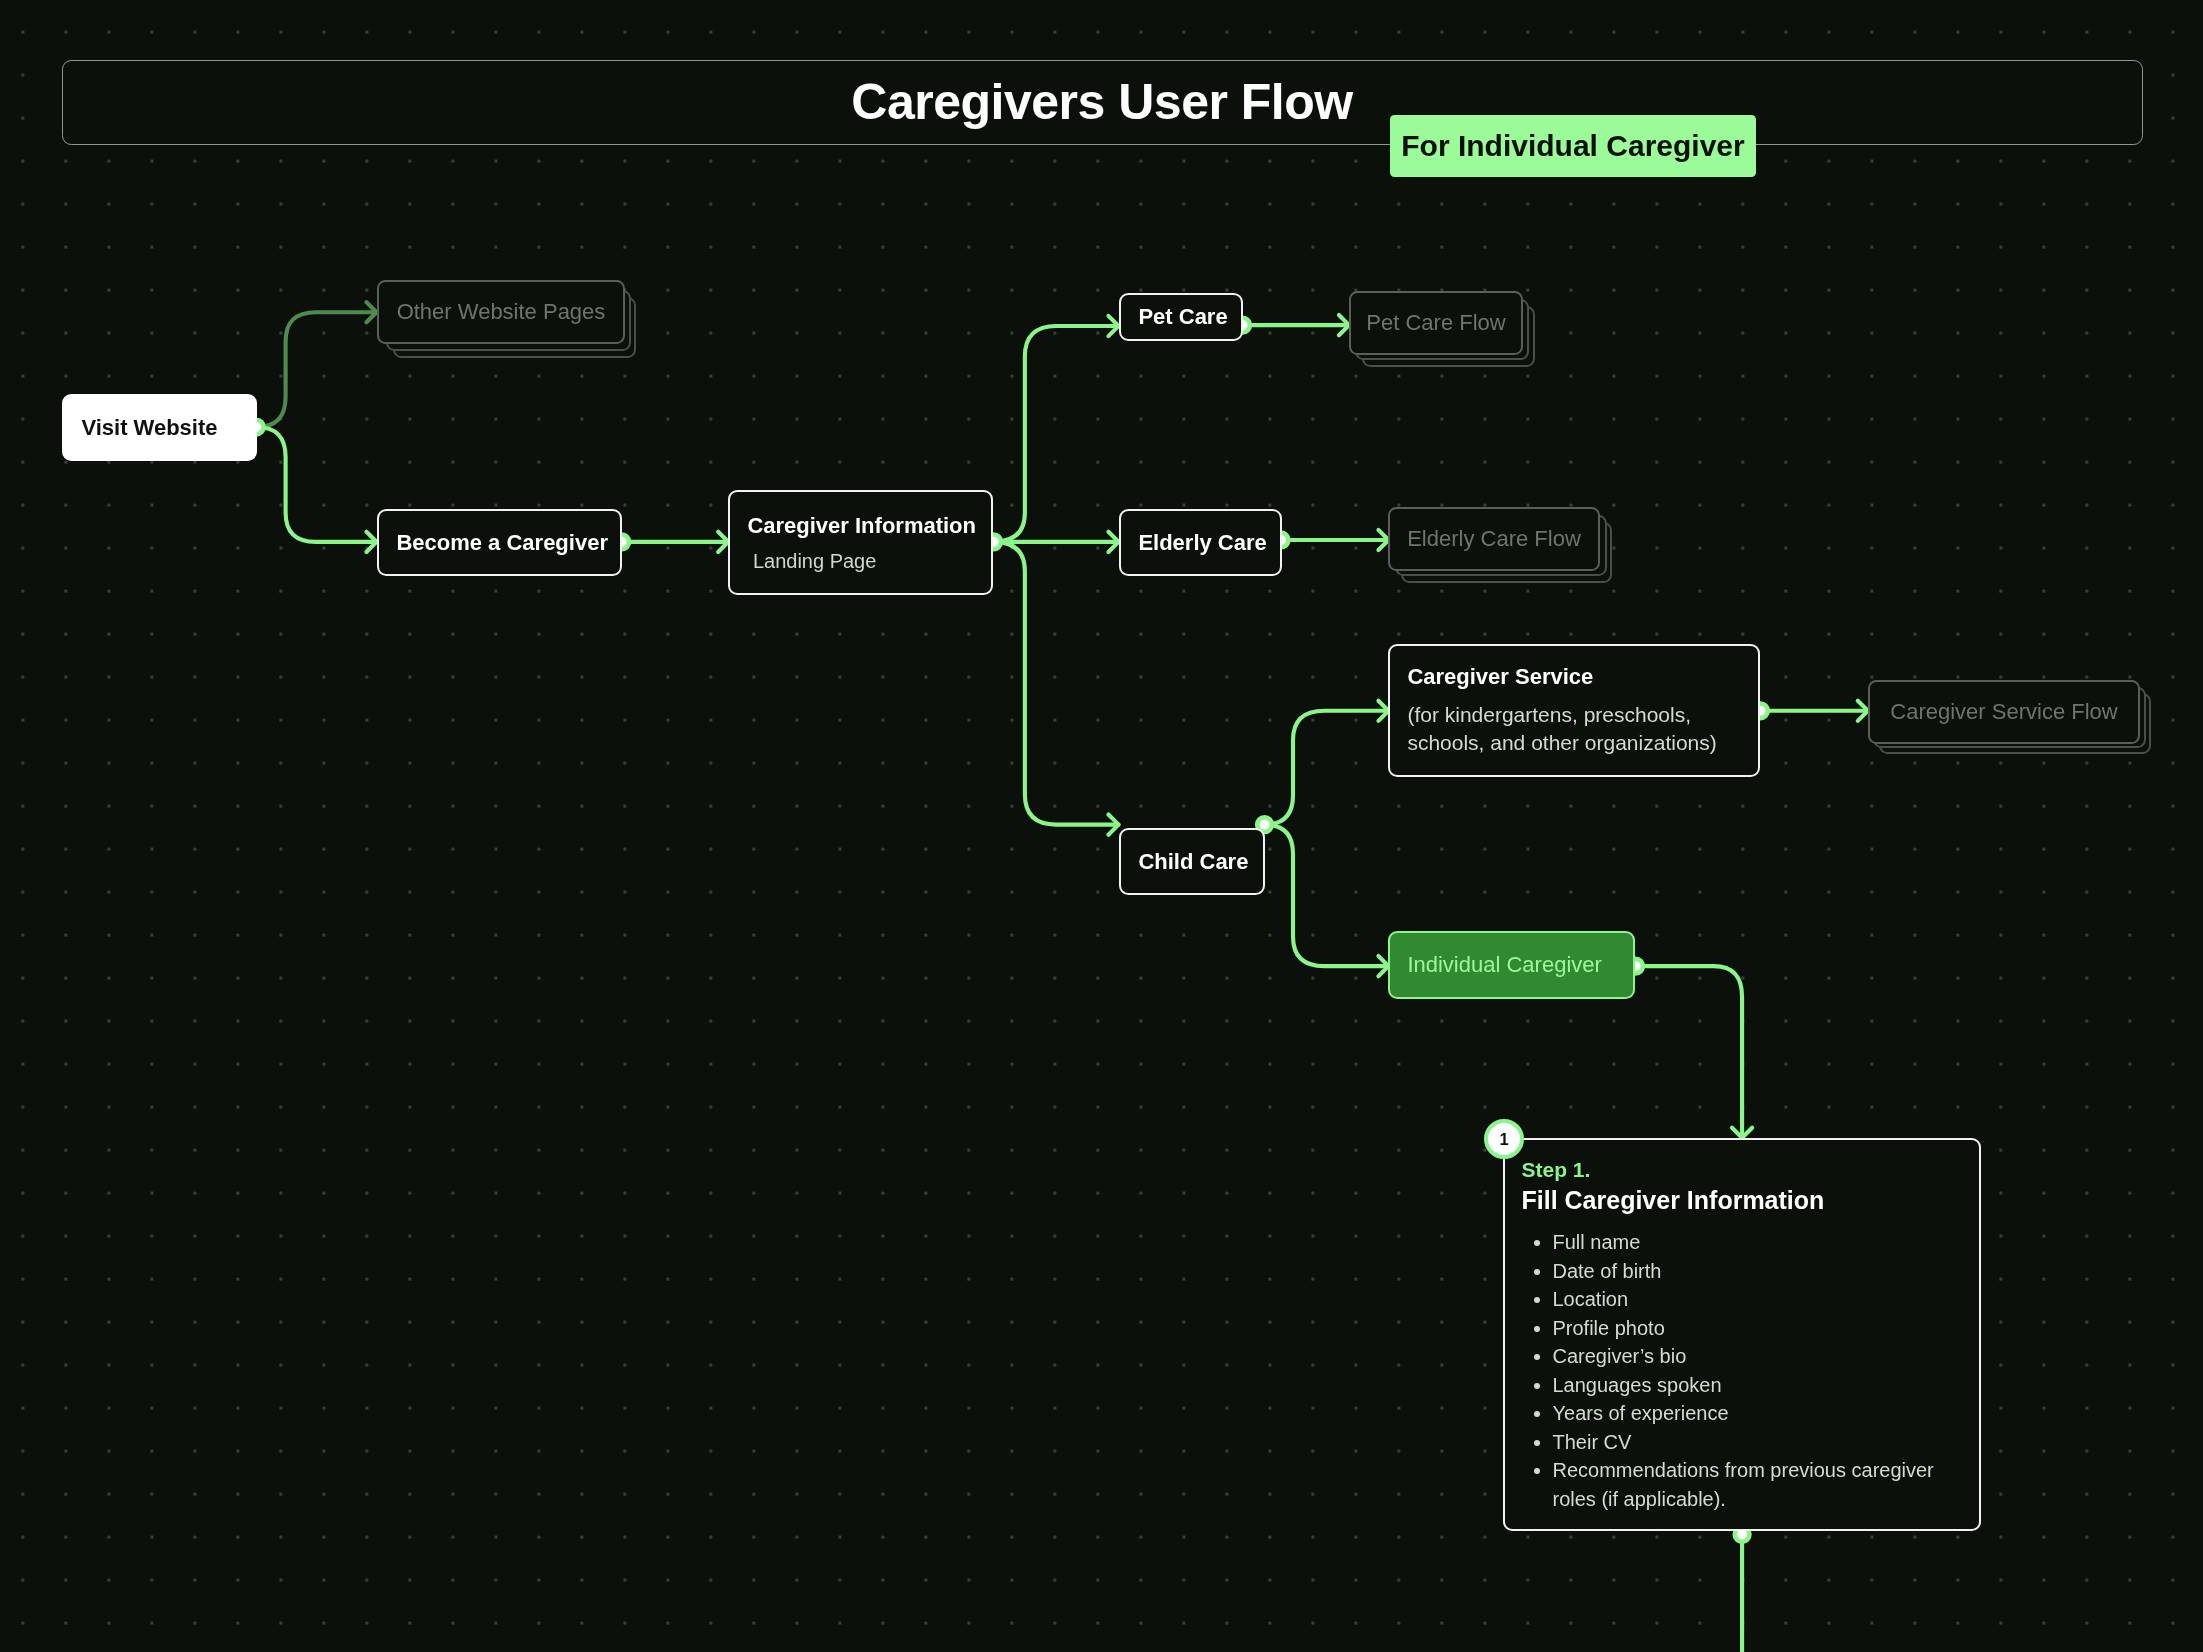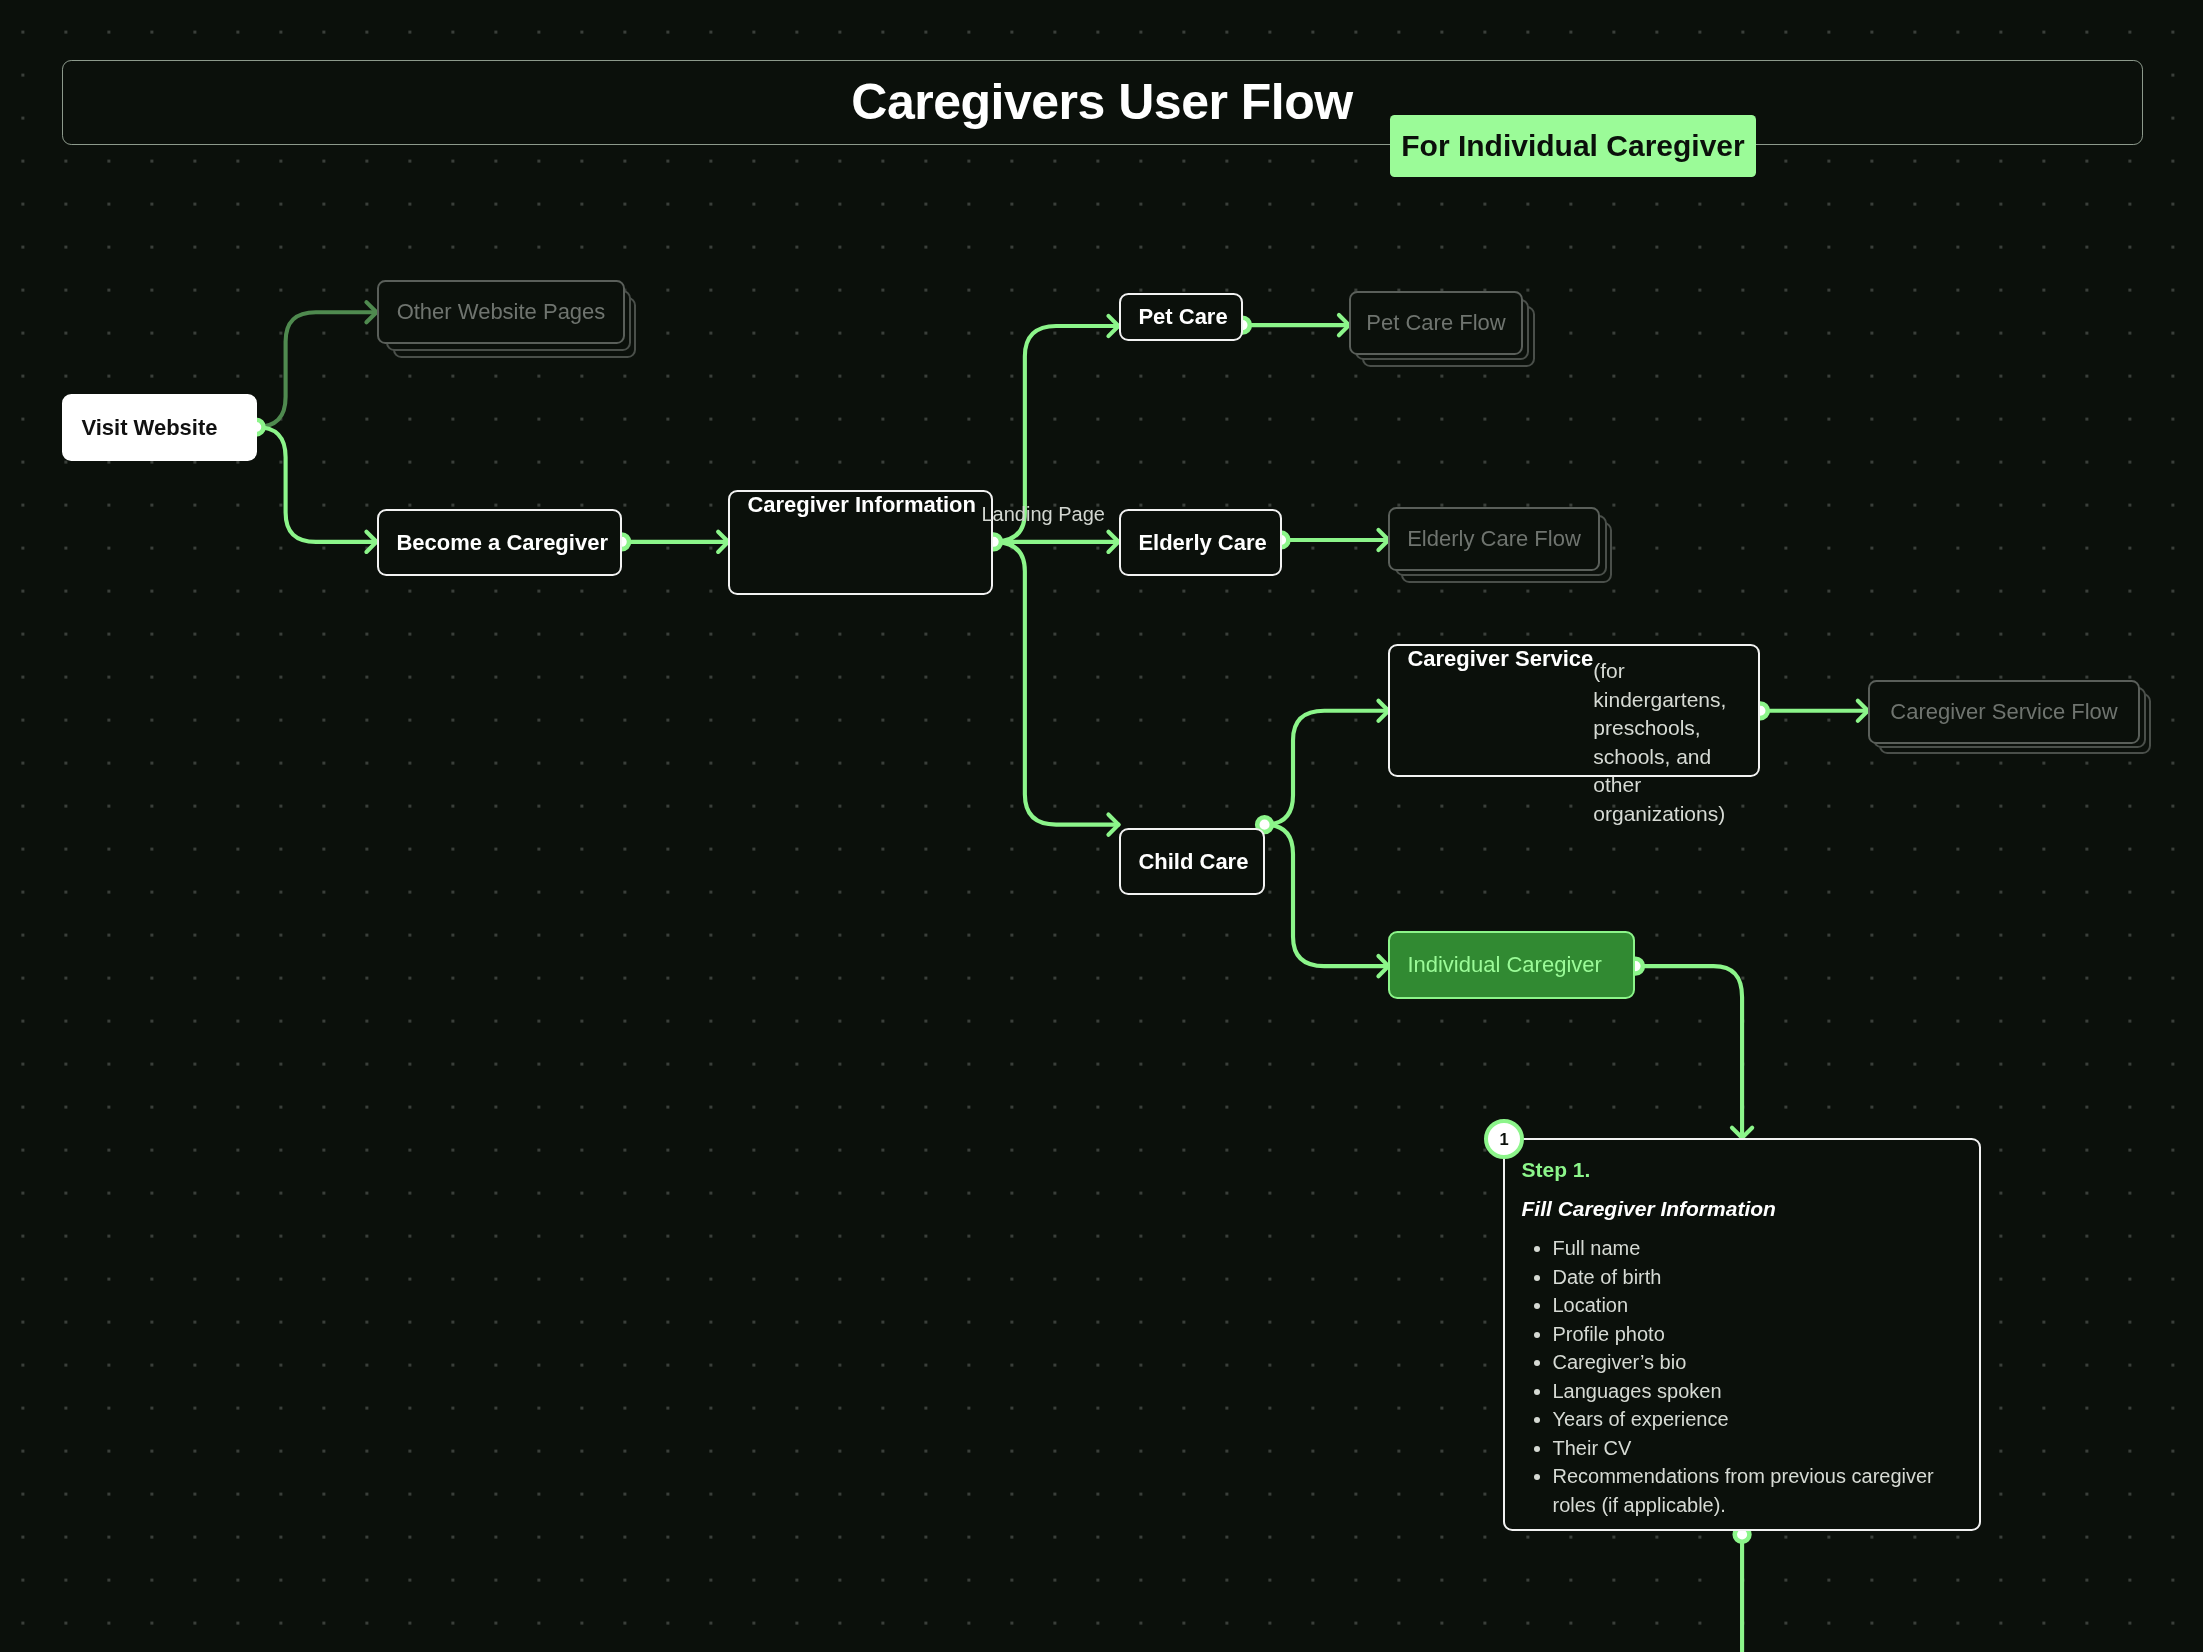--- a/index.html
+++ b/index.html
@@ -25,36 +25,36 @@
       background:#9bfb98; border-radius:4.6px; color:#0b100b;
       font-size:30px; font-weight:bold; text-align:center; line-height:62px;
     }
     .node {
       border:2.8px solid #f2f2f2; border-radius:9.2px; background:#0b100b;
       color:#ffffff; font-size:22px; font-weight:bold;
       display:flex; align-items:center; padding-left:17.4px; white-space:nowrap;
     }
     .node.white { background:#ffffff; color:#111; border-color:#ffffff; }
     .node.green { background:#318a32; border-color:#8cf58a; color:#9bfb98; font-weight:normal; }
-    .node.multi { flex-direction:row; align-items:flex-start; }
+    .node.multi { flex-direction:column; align-items:flex-start; justify-content:center; }
     .node .sub { font-weight:normal; color:#d2d6d0; font-size:20px; margin-top:11px; padding-left:5.5px; }
     .node .desc { font-weight:normal; color:#d6dad4; font-size:21px; line-height:28.5px; margin-top:11px; white-space:normal; }
     .ghost {
       border:2.3px solid #5a5f5a; border-radius:8.3px; background:#0b100b;
       color:#6f746f; font-size:22px; font-weight:normal;
       display:flex; align-items:center; justify-content:center; white-space:nowrap;
     }
     .ghost-back { border:2.3px solid #4a4f4a; border-radius:8.3px; background:#0b100b; }
     .step-box {
       left:1503px; top:1138px; width:478px; height:393px;
       border:2.8px solid #f2f2f2; border-radius:9.2px; background:#0b100b;
       padding:18.4px 18.4px 0 16.5px;
     }
     .step-label { color:#8cf58a; font-size:21px; font-weight:bold; }
-    .step-title { color:#ffffff; font-size:21px; font-weight:bold; margin-top:15px;font-style:italic; }
+    .step-title { color:#ffffff; font-size:25px; font-weight:bold; margin-top:4px; }
     .step-list { margin:13px 0 0 0; padding-left:31px; color:#d6dad4; font-size:20px; line-height:28.5px; }
     .step-list li { padding-left:0; }
     .step-circle {
       left:1484px; top:1119px; width:40px; height:40px; border-radius:50%;
       background:#ffffff; border:4.6px solid #8cf58a; color:#0b100b;
       font-size:16.5px; font-weight:bold; display:flex; align-items:center; justify-content:center;
     }
     svg.edges { position:absolute; left:0; top:0; }
   </style>
 </head>

